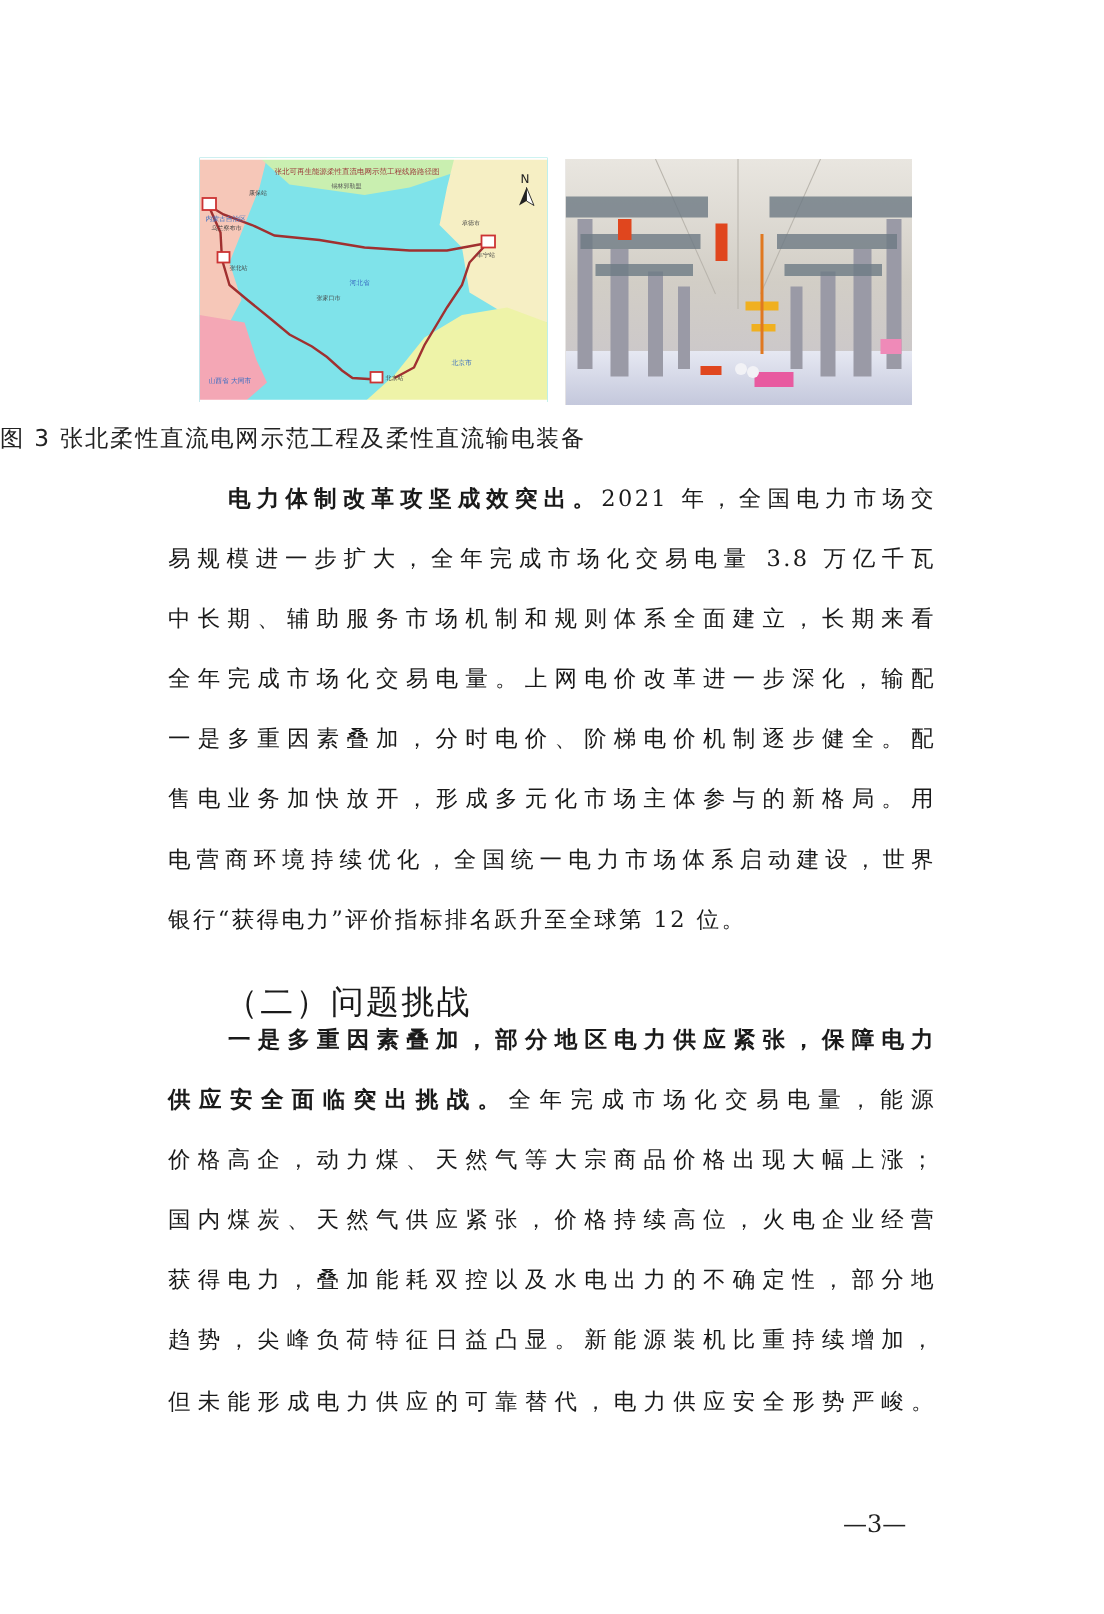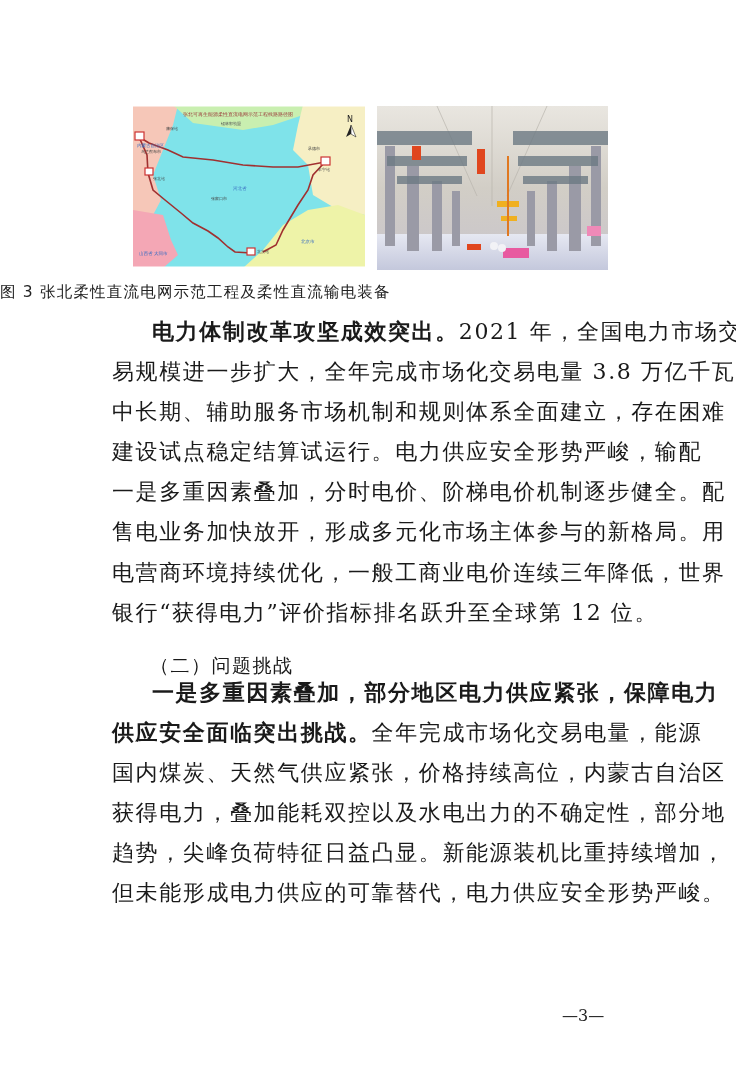--- a/index.html
+++ b/index.html
@@ -3,27 +3,27 @@
 <meta charset="utf-8">
 <style>
   html, body { margin: 0; padding: 0; background: #ffffff; }
   body { width: 736px; height: 1076px; position: relative; overflow: hidden;
          font-family: "DejaVu Serif", "Liberation Serif", serif; color: #1a1a1a; }
   .fig { position: absolute; overflow: hidden; }
   #map { left: 133px; top: 105px; width: 232px; height: 163px; background: #7fe3ea; }
   #photo { left: 377px; top: 106px; width: 231px; height: 164px; background: #d8d4d0; }
   .caption { position: absolute; left: 0; width: 736px; top: 282px; text-align: left;
              font-size: 15.5px; letter-spacing: 1.2px; font-family: "DejaVu Sans", sans-serif; color:#222; }
-  .body-text { position: absolute; left: 112px; width: 512px; font-size: 22px; line-height: 40.1px;
+  .body-text { position: absolute; left: 112px; width: 512px; font-size: 15px; line-height: 40.1px;
                letter-spacing: 1.6px; text-align: justify; text-align-last: left; }
   .line { display: block; white-space: nowrap; height: 40.1px; text-align: justify; text-align-last: justify; }
   .line.last { text-align-last: left; }
   .indent { padding-left: 40px; }
   .bold { font-weight: bold; font-family: "DejaVu Sans", sans-serif; }
-  .heading2 { position: absolute; left: 150px; top: 653px; font-size: 19px; letter-spacing: 1.5px; }
+  .heading2 { position: absolute; left: 150px; top: 653px; font-size: 22px; letter-spacing: 1.5px; }
   .pagenum { position: absolute; left: 562px; top: 1006px; font-size: 16px; color:#222; }
 </style>
 </head>
 <body>
 
 <div id="map" class="fig">
   <svg width="232" height="163" viewBox="0 0 232 163">
     <rect x="0" y="0" width="232" height="163" fill="#7fe3ea"></rect>
     <path d="M0,0 L45,0 L40,20 L30,45 L20,70 L28,95 L20,110 L0,115 Z" fill="#f6c7b8"></path>
     <path d="M0,105 L30,110 L38,135 L45,150 L30,163 L0,163 Z" fill="#f4a7b5"></path>
@@ -113,32 +113,33 @@
     <circle cx="117" cy="140" r="4" fill="#f2f2f6"></circle>
     <circle cx="125" cy="142" r="4" fill="#f2f2f6"></circle>
   </svg>
 </div>
 
 <div class="caption">图 3  张北柔性直流电网示范工程及柔性直流输电装备</div>
 
 <div class="body-text" style="top:312px;">
   <span class="line indent"><span class="bold">电力体制改革攻坚成效突出。</span><span>2021 年，全国电力市场交</span></span>
   <span class="line">易规模进一步扩大，全年完成市场化交易电量 3.8 万亿千瓦</span>
-  <span class="line">中长期、辅助服务市场机制和规则体系全面建立，存在困难</span>
-  <span class="line">建设试点稳定结算试运行。电力供应安全形势严峻，输配</span>
+  <span class="line">中长期、辅助服务市场机制和规则体系全面建立，长期来看</span>
+  <span class="line">全年完成市场化交易电量。上网电价改革进一步深化，输配</span>
   <span class="line">一是多重因素叠加，分时电价、阶梯电价机制逐步健全。配</span>
   <span class="line">售电业务加快放开，形成多元化市场主体参与的新格局。用</span>
-  <span class="line">电营商环境持续优化，一般工商业电价连续三年降低，世界</span>
+  <span class="line">电营商环境持续优化，全国统一电力市场体系启动建设，世界</span>
   <span class="line last">银行“获得电力”评价指标排名跃升至全球第 12 位。</span>
 </div>
 
 <div class="heading2">（二）问题挑战</div>
 
 <div class="body-text" style="top:673px;">
   <span class="line indent"><span class="bold">一是多重因素叠加，部分地区电力供应紧张，保障电力</span></span>
   <span class="line"><span class="bold">供应安全面临突出挑战。</span><span>全年完成市场化交易电量，能源</span></span>
-  <span class="line">国内煤炭、天然气供应紧张，价格持续高位，内蒙古自治区</span>
+  <span class="line">价格高企，动力煤、天然气等大宗商品价格出现大幅上涨；</span>
+  <span class="line">国内煤炭、天然气供应紧张，价格持续高位，火电企业经营</span>
   <span class="line">获得电力，叠加能耗双控以及水电出力的不确定性，部分地</span>
   <span class="line">趋势，尖峰负荷特征日益凸显。新能源装机比重持续增加，</span>
   <span class="line">但未能形成电力供应的可靠替代，电力供应安全形势严峻。</span>
 </div>
 
 <div class="pagenum">—3—</div>
 
 </body></html>

